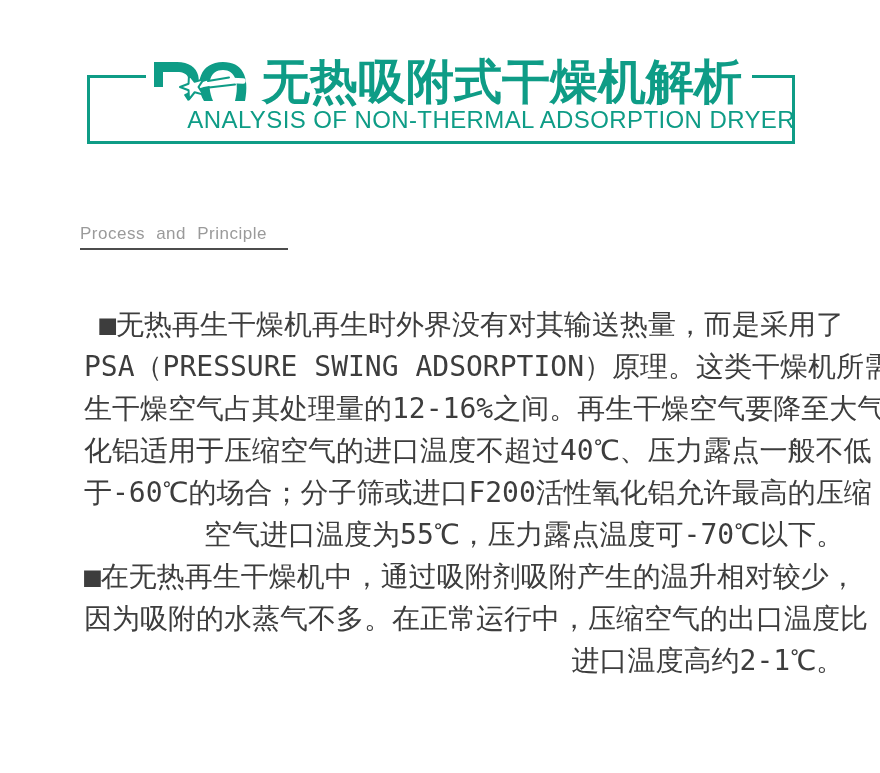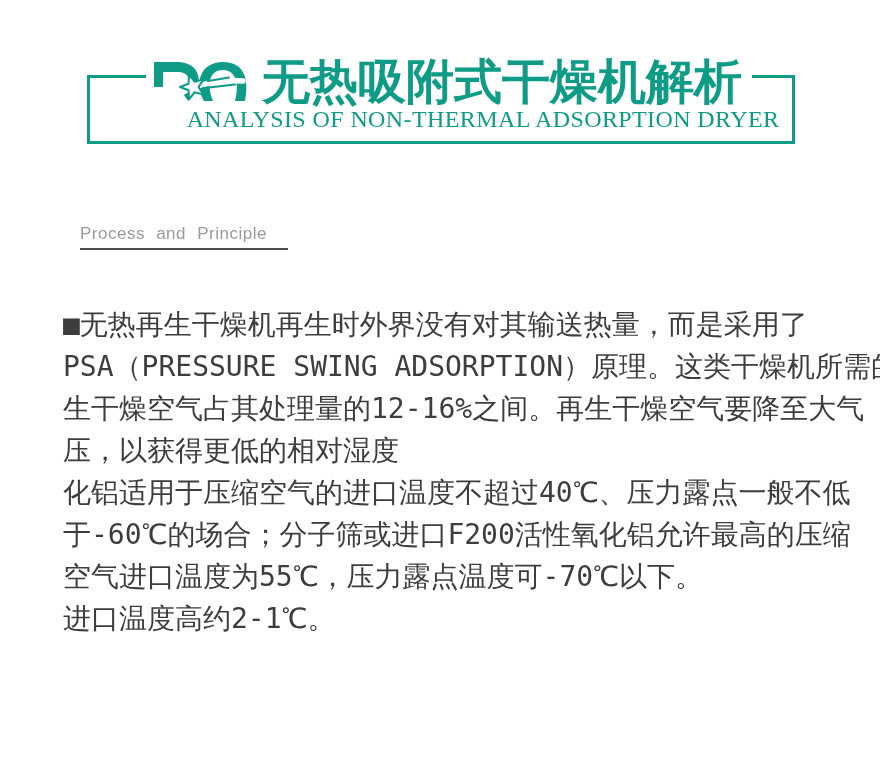--- a/index.html
+++ b/index.html
@@ -39,28 +39,27 @@
     font-size:48px;
     font-weight:bold;
     color:var(--teal);
     letter-spacing:0px;
     line-height:52px;
     font-family:"Liberation Sans", sans-serif;
   }
   .subtitle-en{
     position:absolute;
     left:87px;top:106px;
-    width:792px;
-    text-align:center;
+    width:708px;
+    text-align:right;
     font-size:24px;
     font-weight:500;
     letter-spacing:0.4px;
     color:var(--teal);
     white-space:nowrap;
-    font-family:Liberation Serif, serif;
   }
   
   .section-head{
     position:absolute;
     left:80px;top:216px;
   }
   .section-title-zh{
     font-size:40px;
     font-weight:bold;
     color:var(--teal);
@@ -77,22 +76,23 @@
     white-space:nowrap;
   }
   .section-underline{
     margin-top:4px;
     width:208px;height:2px;
     background:var(--underline);
   }
   
   .body-text{
     position:absolute;
-    left:63px;top:304px;
+    left:84px;top:304px;
     width:760px;
+    text-align:right;
   }
   .body-line{
     font-size:28px;
     line-height:42px;
     color:var(--text-dark);
     white-space:nowrap;
     font-family:"DejaVu Sans Mono","Liberation Sans",sans-serif;
   }
 </style>
 </head>
@@ -125,20 +125,21 @@
 
   <section class="section-head">
     <div class="section-title-en">Process and Principle</div>
     <div class="section-underline"></div>
   </section>
 
   <div class="body-text">
       <p class="body-line">■无热再生干燥机再生时外界没有对其输送热量，而是采用了</p>
       <p class="body-line">PSA（PRESSURE SWING ADSORPTION）原理。这类干燥机所需的再</p>
       <p class="body-line">生干燥空气占其处理量的12-16%之间。再生干燥空气要降至大气</p>
-      <p class="body-line">压，以获得更低的相对湿度</p>
       <p class="body-line">化铝适用于压缩空气的进口温度不超过40℃、压力露点一般不低</p>
       <p class="body-line">于-60℃的场合；分子筛或进口F200活性氧化铝允许最高的压缩</p>
       <p class="body-line">空气进口温度为55℃，压力露点温度可-70℃以下。</p>
+      <p class="body-line">■在无热再生干燥机中，通过吸附剂吸附产生的温升相对较少，</p>
+      <p class="body-line">因为吸附的水蒸气不多。在正常运行中，压缩空气的出口温度比</p>
       <p class="body-line">进口温度高约2-1℃。</p>
     </div>
 
 </div>
 
 </body></html>

